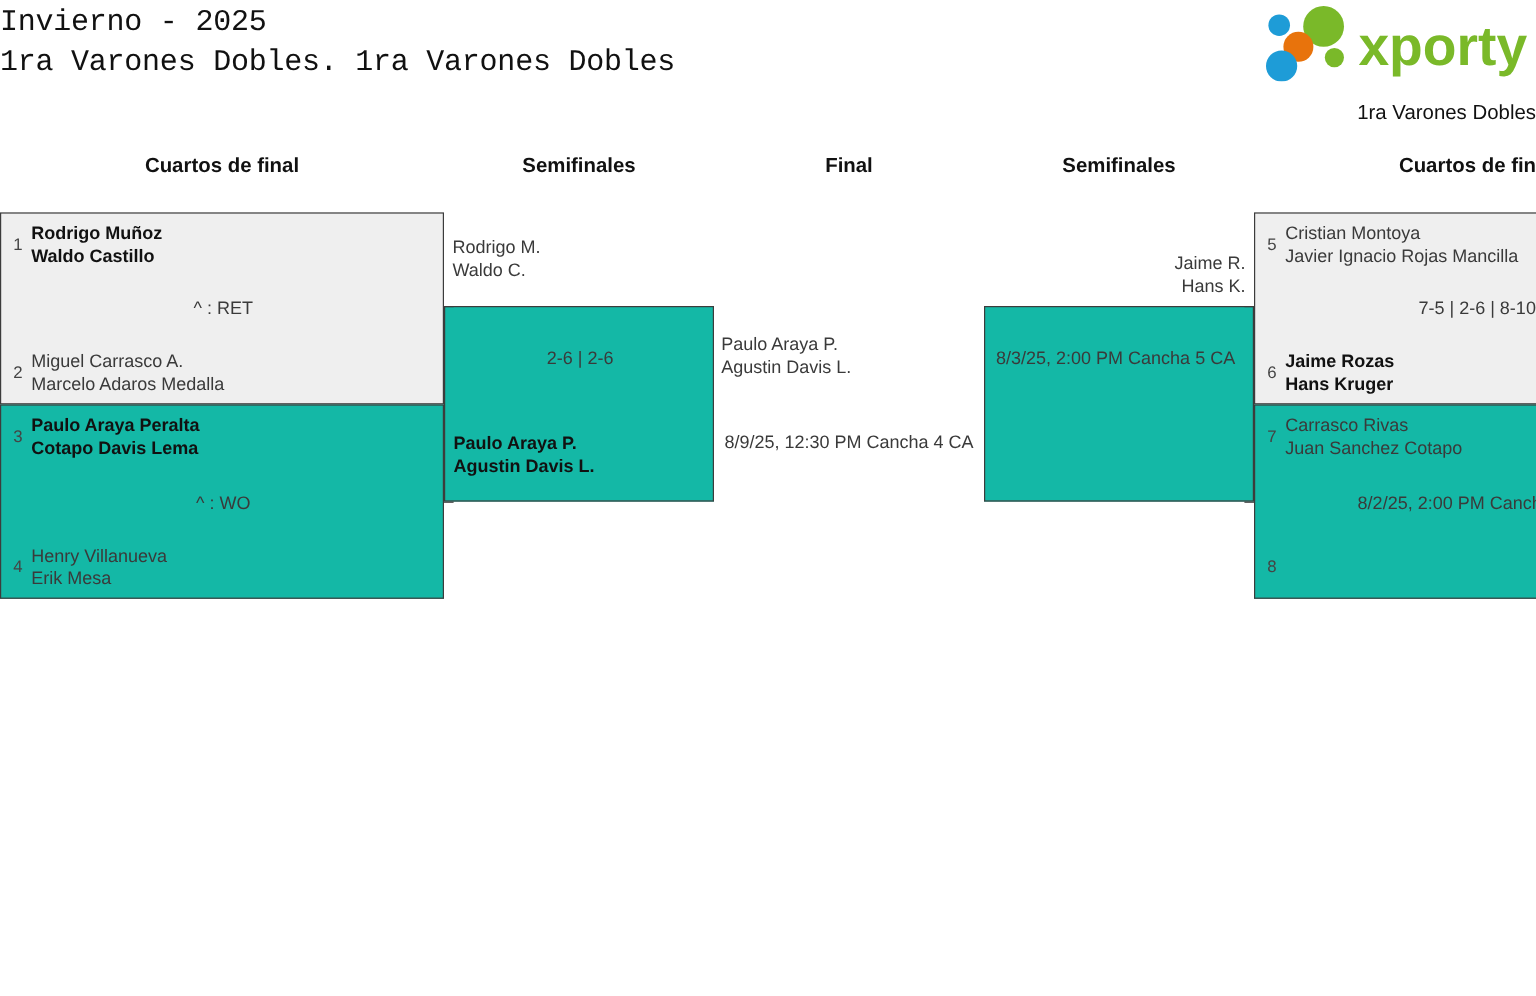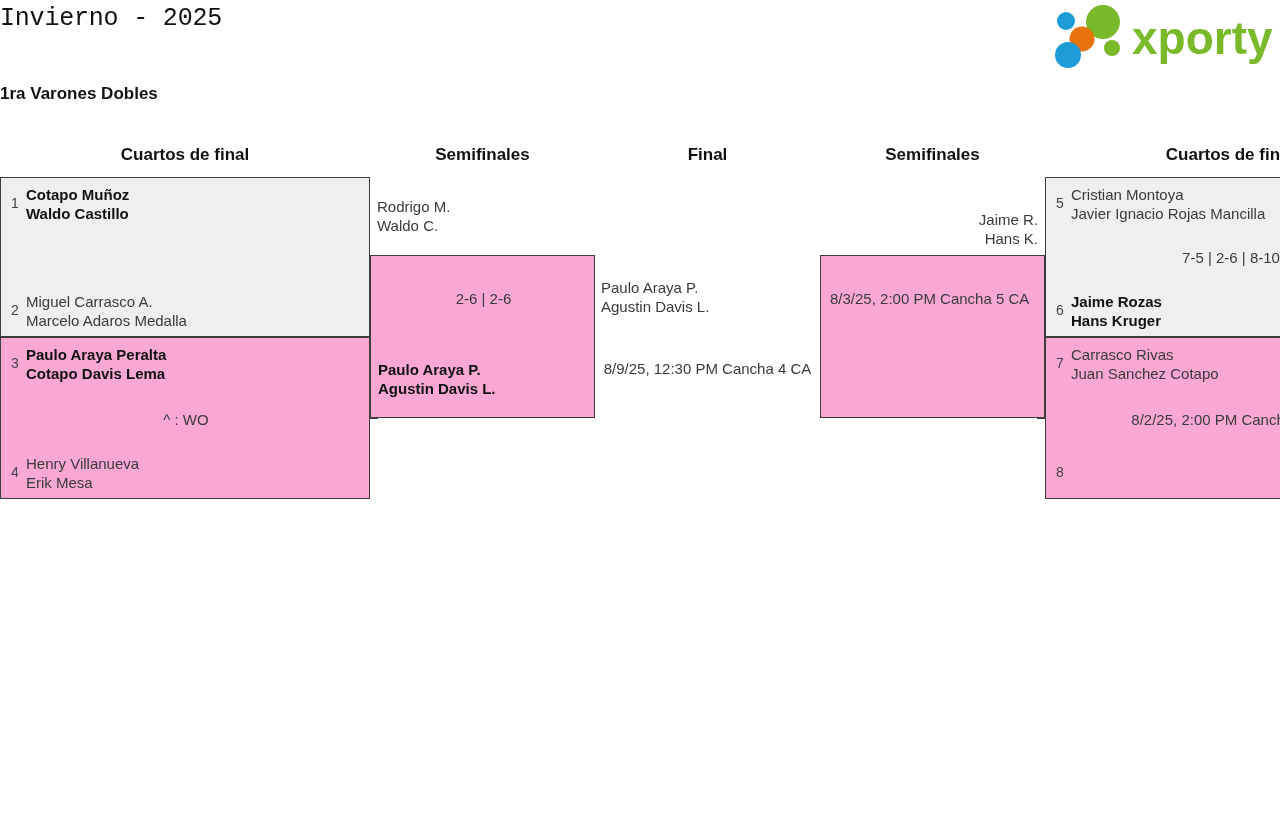--- a/index.html
+++ b/index.html
@@ -52,48 +52,48 @@
     width: 232px;
     height: 64px;
   }
   .logo svg { display:block; }
 
   
   .bracket-subtitle {
     position: absolute;
     left: 0; top: 84px;
     width: 1280px;
-    text-align: left;
+    text-align: right;
     font-size: 17px;
-    font-weight: 700;
+    font-weight: 400;
     color: #111111;
   }
 
   
   .round-header {
     position: absolute;
-    top: 145px;
+    top: 128px;
     font-size: 17px;
     font-weight: 700;
     color: #111111;
     text-align: center;
     white-space: nowrap;
   }
   #rh-0 { left: 0px;    width: 370px; }
   #rh-1 { left: 370px;  width: 225px; }
   #rh-2 { left: 595px;  width: 225px; }
   #rh-3 { left: 820px;  width: 225px; }
   #rh-4 { left: 1045px; width: 370px; text-align: center; }
 
   
   .match {
     position: absolute;
     box-sizing: border-box;
     border: 1px solid #3c3c3c;
-    background: #f9a8d4;
+    background: #14b8a6;
     overflow: visible;
   }
   .match.shaded { background: #efefef; }
 
   .team {
     position: absolute;
     display: flex;
     align-items: flex-start;
     font-size: 15px;
     line-height: 19px;
@@ -139,20 +139,21 @@
     position: absolute;
     background: #3c3c3c;
   }
 </style>
 </head>
 <body>
 
 <div class="page-header">
   <div class="title-block">
     <div class="tournament-title">Invierno - 2025</div>
+    <div class="category-title">1ra Varones Dobles. 1ra Varones Dobles</div>
   </div>
 
   <div class="logo">
     <svg width="232" height="64" viewBox="0 0 232 64" xmlns="http://www.w3.org/2000/svg">
       <circle cx="18" cy="17" r="9" fill="#1e9cd7"></circle>
       <circle cx="55" cy="18" r="17" fill="#7ab929"></circle>
       <circle cx="34" cy="35" r="12.5" fill="#e8730c"></circle>
       <circle cx="64" cy="44" r="8" fill="#7ab929"></circle>
       <circle cx="20" cy="51" r="13" fill="#1e9cd7"></circle>
       <text x="84" y="50" font-family="Liberation Sans, sans-serif" font-size="46" font-weight="700" fill="#7ab929">xporty</text>
@@ -165,24 +166,25 @@
 <div class="round-header" id="rh-0">Cuartos de final</div>
 <div class="round-header" id="rh-1">Semifinales</div>
 <div class="round-header" id="rh-2">Final</div>
 <div class="round-header" id="rh-3">Semifinales</div>
 <div class="round-header" id="rh-4">Cuartos de final</div>
 
 <div class="match shaded" style="left:0px; top:177px; width:370px; height:160px;">
   <div class="team winner" style="left:10px; top:7px;">
     <span class="seed">1</span>
     <span class="names">
-      <span>Cotapo Muñoz</span>
+      <span>Rodrigo Muñoz</span>
       <span>Waldo Castillo</span>
     </span>
   </div>
+  <div class="result center" style="left:0px; top:70px; width:370px;">^ : RET</div>
   <div class="team" style="left:10px; top:114px;">
     <span class="seed">2</span>
     <span class="names">
       <span>Miguel Carrasco A.</span>
       <span>Marcelo Adaros Medalla</span>
     </span>
   </div>
 </div>
 
 <div class="match" style="left:0px; top:337px; width:370px; height:162px;">

